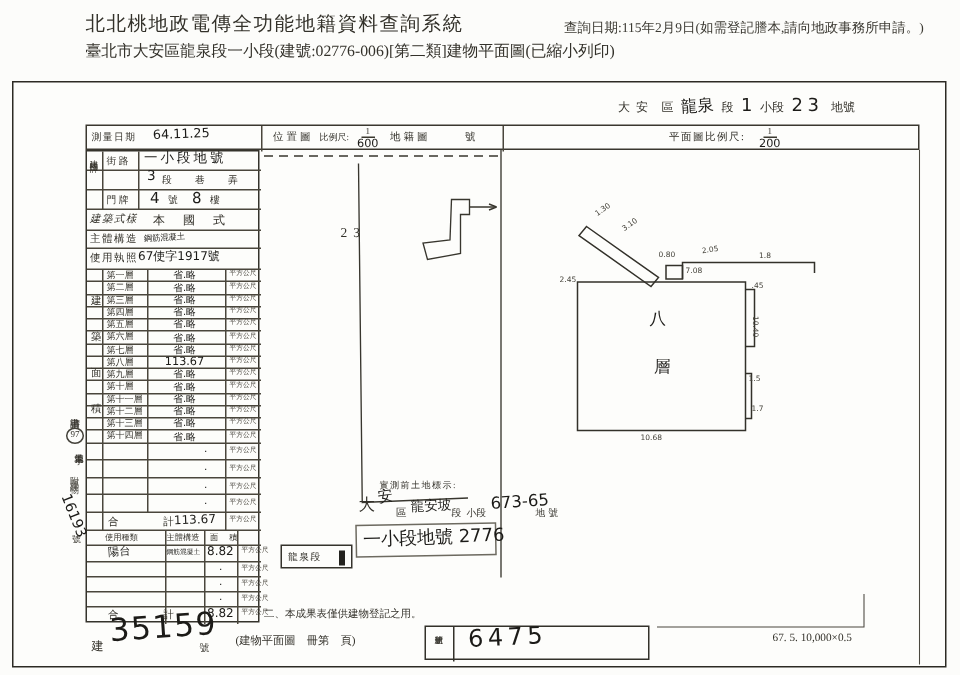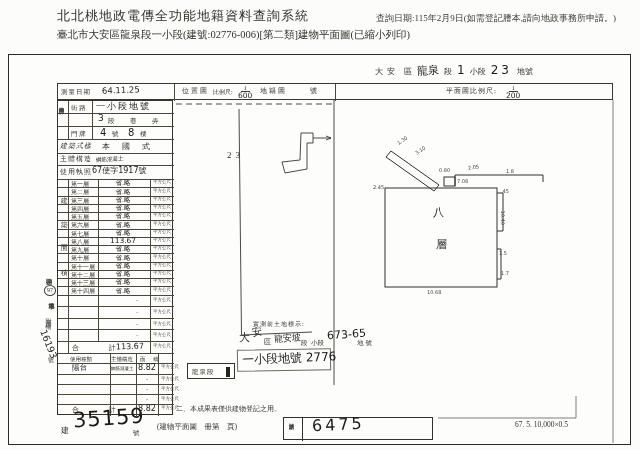--- a/index.html
+++ b/index.html
@@ -23,21 +23,21 @@
 </head>
 <body>
 
 <span class="t p" style="left:57px;top:9px;font-size:13px;letter-spacing:1px;">北北桃地政電傳全功能地籍資料查詢系統</span>
 <span class="t p" style="left:376px;top:14px;font-size:9px;color:#3c3a33;">查詢日期:115年2月9日(如需登記謄本,請向地政事務所申請。)</span>
 <span class="t p" style="left:57px;top:29px;font-size:10.5px;">臺北市大安區龍泉段一小段(建號:02776-006)[第二類]建物平面圖(已縮小列印)</span>
 
 <div id="form">
 
   <div class="t" style="left:366px;top:9px;display:flex;align-items:baseline;gap:5px;">
-    <span class="p" style="font-size:8px;letter-spacing:4px;">大安</span>
+    <span class="p" style="font-size:8px;letter-spacing:4px;margin-left:37px;">大安</span>
     <span class="p" style="font-size:8px;">區</span>
     <span class="h" style="font-size:11px;transform:rotate(-4deg);">龍泉</span>
     <span class="p" style="font-size:8px;">段</span>
     <span class="h" style="font-size:12px;">1</span>
     <span class="p" style="font-size:8px;">小段</span>
     <span class="h" style="font-size:12px;letter-spacing:3px;">23</span>
     <span class="p" style="font-size:8px;">地號</span>
   </div>
 
   <div class="boxline" style="left:48px;top:28px;width:556px;height:17px;border:0.9px solid #3a372f;">

